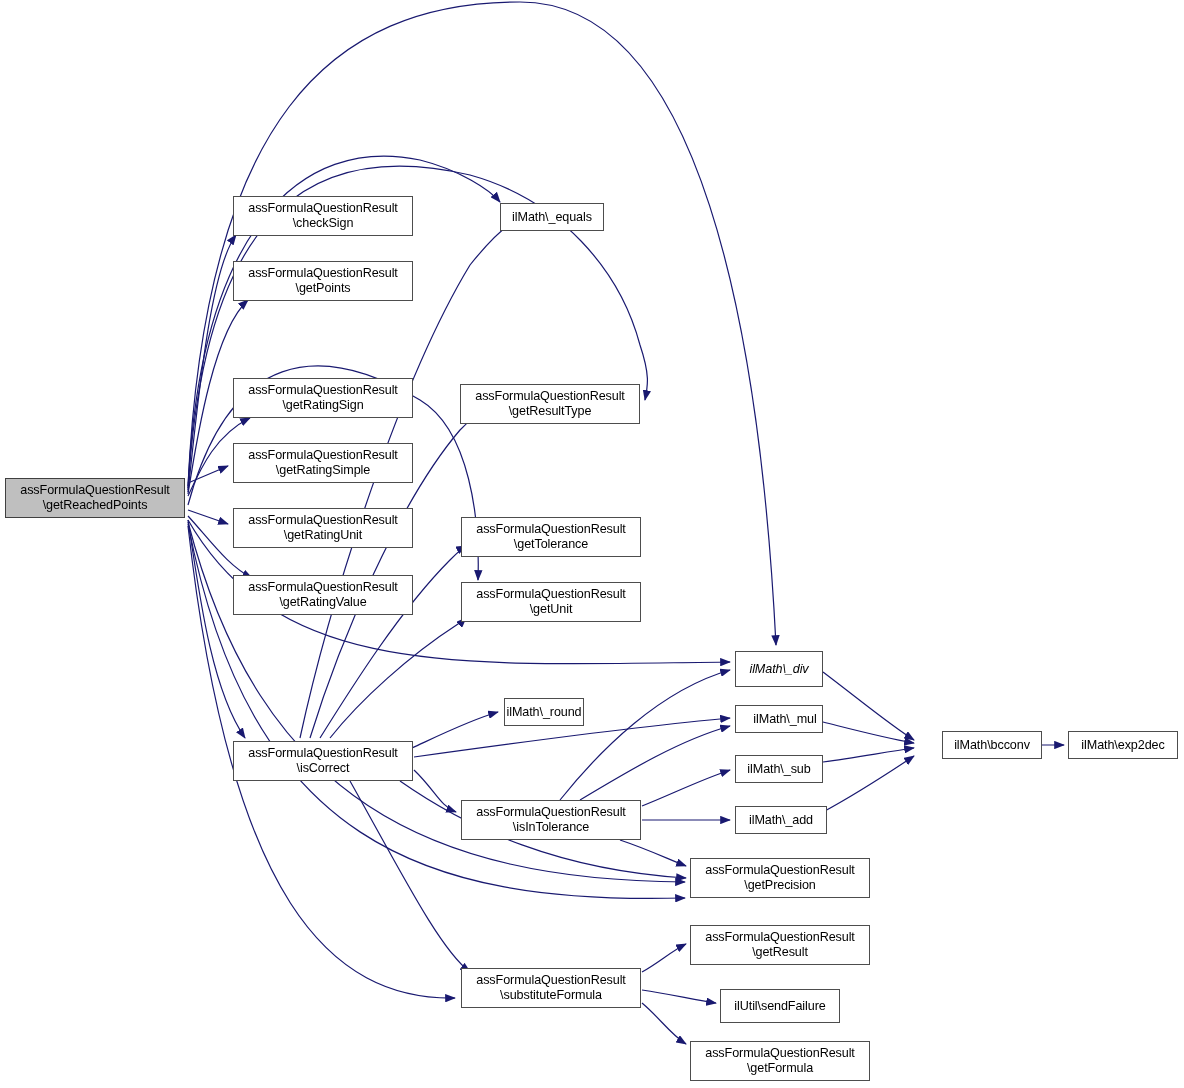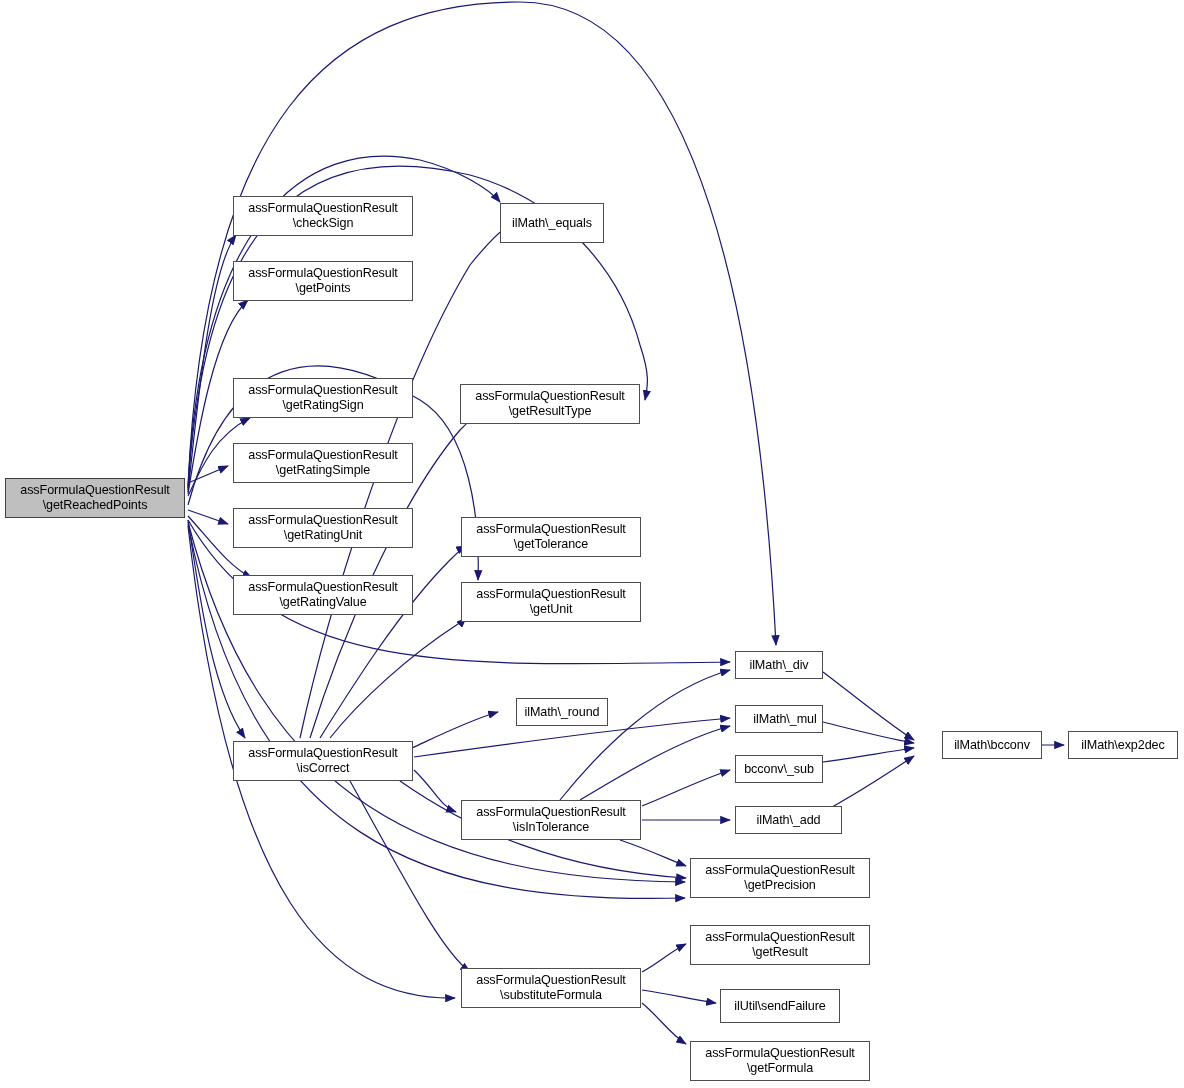--- a/index.html
+++ b/index.html
@@ -110,36 +110,36 @@
       <div class="node" style="left: 233px; top: 378px; width: 180px; height: 40px;"><span class="node-label">assFormulaQuestionResult
 \getRatingSign</span></div>
       <div class="node" style="left: 233px; top: 443px; width: 180px; height: 40px;"><span class="node-label">assFormulaQuestionResult
 \getRatingSimple</span></div>
       <div class="node" style="left: 233px; top: 508px; width: 180px; height: 40px;"><span class="node-label">assFormulaQuestionResult
 \getRatingUnit</span></div>
       <div class="node" style="left: 233px; top: 575px; width: 180px; height: 40px;"><span class="node-label">assFormulaQuestionResult
 \getRatingValue</span></div>
       <div class="node" style="left: 233px; top: 741px; width: 180px; height: 40px;"><span class="node-label">assFormulaQuestionResult
 \isCorrect</span></div>
-      <div class="node" style="left: 500px; top: 203px; width: 104px; height: 40px; align-items: center;"><span class="node-label">ilMath\_equals</span></div>
+      <div class="node" style="left: 500px; top: 203px; width: 104px; height: 28px; align-items: center;"><span class="node-label">ilMath\_equals</span></div>
       <div class="node" style="left: 460px; top: 384px; width: 180px; height: 40px;"><span class="node-label">assFormulaQuestionResult
 \getResultType</span></div>
       <div class="node" style="left: 461px; top: 517px; width: 180px; height: 40px;"><span class="node-label">assFormulaQuestionResult
 \getTolerance</span></div>
       <div class="node" style="left: 461px; top: 582px; width: 180px; height: 40px;"><span class="node-label">assFormulaQuestionResult
 \getUnit</span></div>
-      <div class="node" style="left: 516px; top: 698px; width: 92px; height: 28px;"><span class="node-label">ilMath\_round</span></div>
+      <div class="node" style="left: 504px; top: 698px; width: 80px; height: 28px;"><span class="node-label">ilMath\_round</span></div>
       <div class="node" style="left: 461px; top: 800px; width: 180px; height: 40px;"><span class="node-label">assFormulaQuestionResult
 \isInTolerance</span></div>
       <div class="node" style="left: 461px; top: 968px; width: 180px; height: 40px;"><span class="node-label">assFormulaQuestionResult
 \substituteFormula</span></div>
-      <div class="node" style="left: 735px; top: 651px; width: 88px; height: 28px;"><span class="node-label">ilMath\_div</span></div>
+      <div class="node" style="left: 735px; top: 651px; width: 88px; height: 36px; font-style: italic;"><span class="node-label">ilMath\_div</span></div>
       <div class="node" style="left: 735px; top: 705px; width: 88px; height: 28px; padding-left: 12px;"><span class="node-label">ilMath\_mul</span></div>
-      <div class="node" style="left: 735px; top: 755px; width: 88px; height: 28px;"><span class="node-label">bcconv\_sub</span></div>
-      <div class="node" style="left: 735px; top: 806px; width: 107px; height: 28px;"><span class="node-label">ilMath\_add</span></div>
+      <div class="node" style="left: 735px; top: 755px; width: 88px; height: 28px;"><span class="node-label">ilMath\_sub</span></div>
+      <div class="node" style="left: 735px; top: 806px; width: 92px; height: 28px;"><span class="node-label">ilMath\_add</span></div>
       <div class="node" style="left: 690px; top: 858px; width: 180px; height: 40px;"><span class="node-label">assFormulaQuestionResult
 \getPrecision</span></div>
       <div class="node" style="left: 690px; top: 925px; width: 180px; height: 40px;"><span class="node-label">assFormulaQuestionResult
 \getResult</span></div>
       <div class="node" style="left: 720px; top: 989px; width: 120px; height: 34px;"><span class="node-label">ilUtil\sendFailure</span></div>
       <div class="node" style="left: 690px; top: 1041px; width: 180px; height: 40px;"><span class="node-label">assFormulaQuestionResult
 \getFormula</span></div>
       <div class="node" style="left: 918px; top: 731px; width: 100px; height: 28px; margin-left: 24px;"><span class="node-label">ilMath\bcconv</span></div>
       <div class="node" style="left: 1068px; top: 731px; width: 110px; height: 28px;"><span class="node-label">ilMath\exp2dec</span></div>
     </div>

